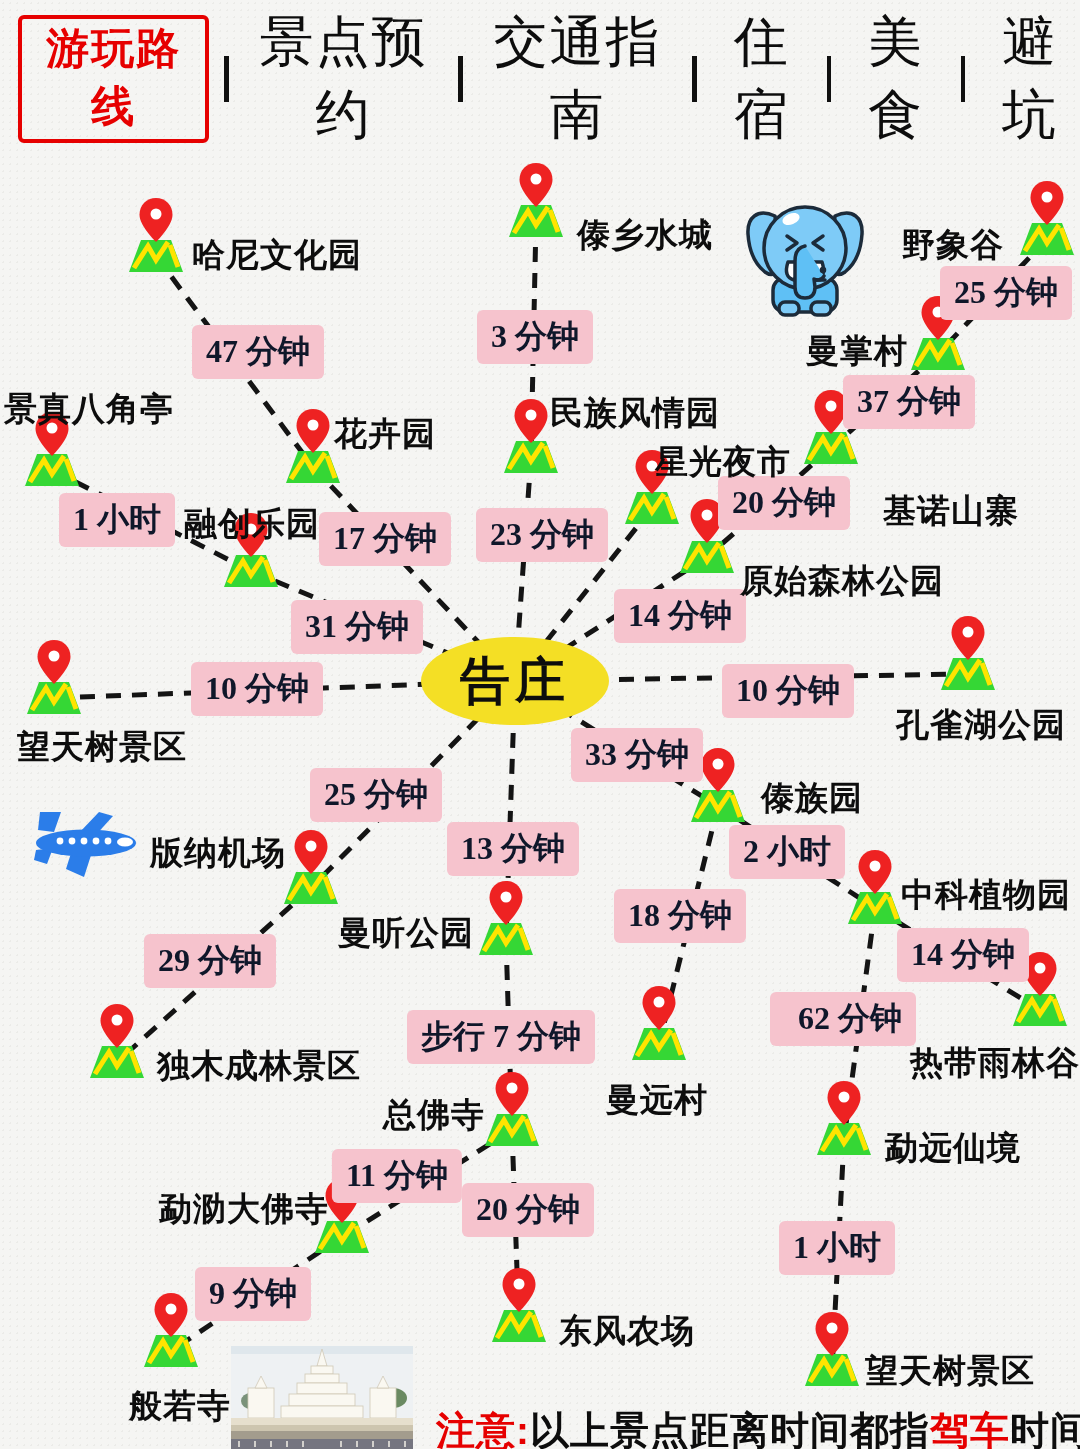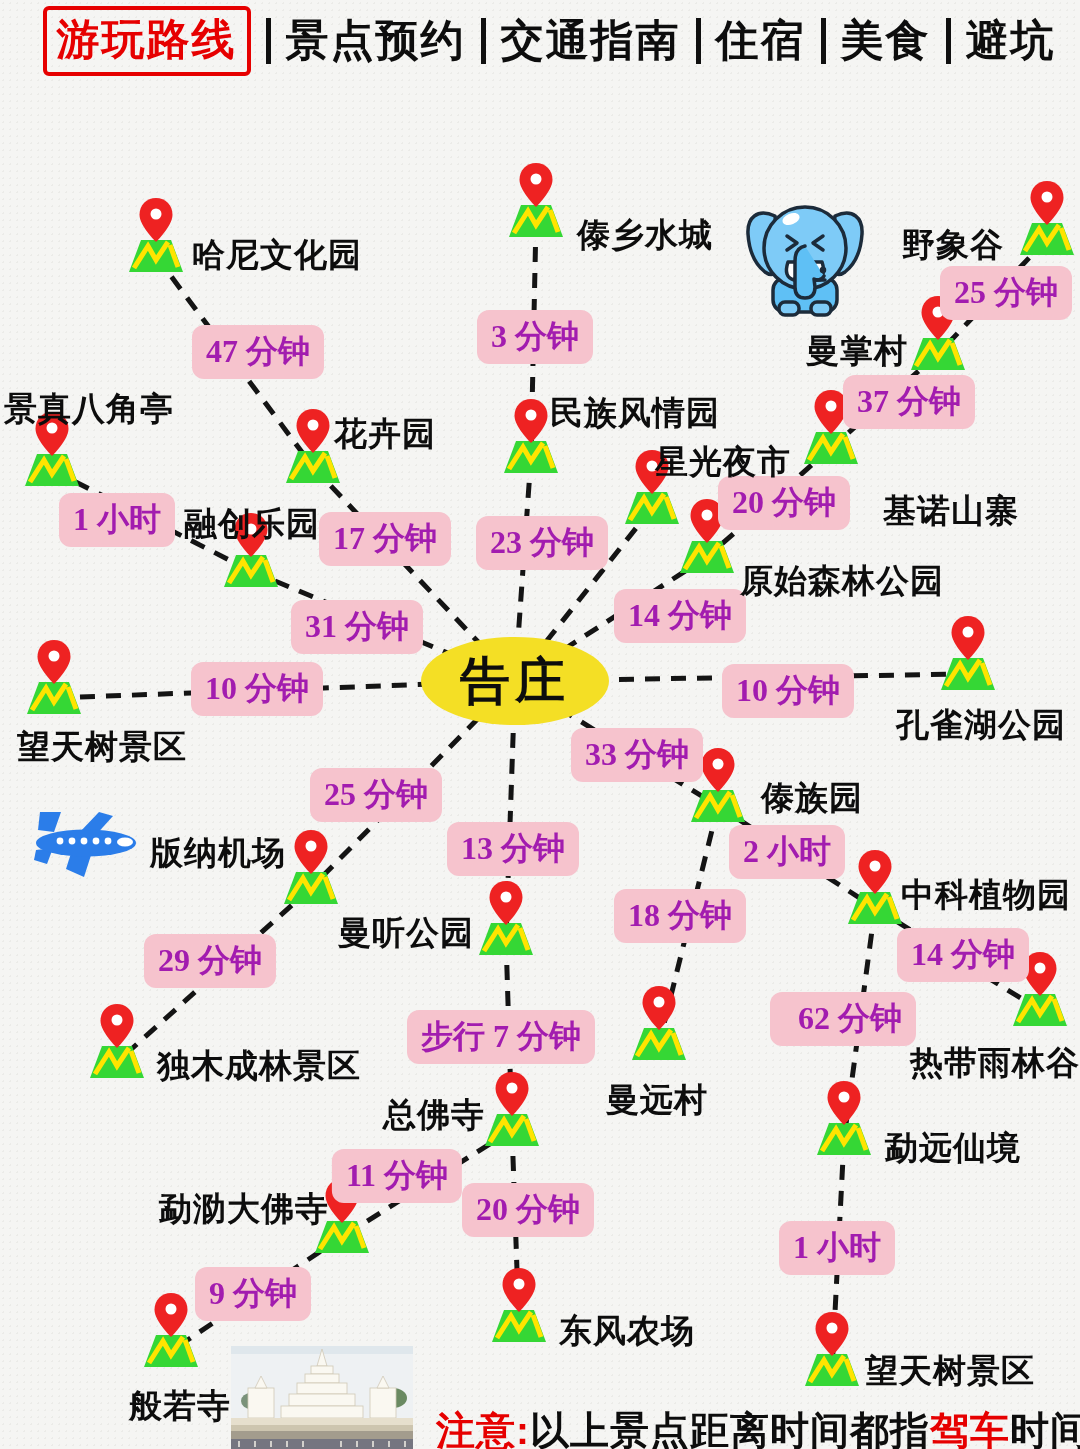--- a/index.html
+++ b/index.html
@@ -12,30 +12,30 @@
     color:#0d0d0d;
   }
   
   .header{position:absolute;left:0;top:0;width:100%;text-align:center;z-index:6;}
   .title{margin-top:16px;font-size:95px;line-height:1.05;font-weight:900;letter-spacing:1px;white-space:nowrap;}
   .title .red{color:var(--title_red,#e60000);}
   .menu{display:flex;justify-content:center;align-items:center;margin-top:6px;margin-left:18px;}
   .menu-hl{color:var(--title_red,#e60000);border:4px solid var(--title_red,#e60000);
     border-radius:6px;padding:1px 10px 3px;font-size:43px;font-weight:900;letter-spacing:2px;}
   .bar{display:inline-block;width:5px;height:46px;background:#101010;margin:0 15px;}
-  .menu-item{font-size:43px;font-weight:700;letter-spacing:2px;}
+  .menu-item{font-size:54px;font-weight:400;letter-spacing:2px;}
   
   .map{position:absolute;inset:0;z-index:1;}
   .edges{position:absolute;left:0;top:0;z-index:1;}
   .edges line{stroke:var(--line_black,#141414);stroke-width:5;stroke-dasharray:15 11;}
   .loc{position:absolute;width:66px;height:78px;z-index:3;}
   .loc-label{position:absolute;z-index:5;font-size:33px;font-weight:900;letter-spacing:1px;white-space:nowrap;}
   .badge{
     position:absolute;z-index:4;transform:translate(-50%,-50%);
-    background:var(--badge_pink,#f6c3cd);color:#a21caf;border-radius:12px;
+    background:var(--badge_pink,#f6c3cd);color:#0f172a;border-radius:6px;
     padding:5px 14px;font-size:32px;font-weight:700;white-space:nowrap;
     font-family:"Liberation Serif","DejaVu Serif",serif;
   }
   .hub{
     position:absolute;z-index:4;left:515px;top:681px;width:188px;height:88px;
     transform:translate(-50%,-50%);border-radius:50%;
     background:var(--hub_yellow,#f4df25);display:flex;align-items:center;justify-content:center;
     font-size:50px;font-weight:900;letter-spacing:5px;
   }
   .deco{position:absolute;z-index:2;}
@@ -429,21 +429,21 @@
         <div class="loc-label" style="left: 885px; top: 1126px;">勐远仙境</div>
         <div class="loc-label" style="left: 159px; top: 1187px;">勐泐大佛寺</div>
         <div class="loc-label" style="left: 559px; top: 1309px;">东风农场</div>
         <div class="loc-label" style="left: 865px; top: 1349px;">望天树景区</div>
         <div class="loc-label" style="left: 129px; top: 1384px; text-align: center;">般若寺</div>
       </div>
     <div id="badges">
         <div class="badge" style="left: 258px; top: 352px;">47 分钟</div>
         <div class="badge" style="left: 385px; top: 539px;">17 分钟</div>
         <div class="badge" style="left: 535px; top: 337px;">3 分钟</div>
-        <div class="badge" style="left: 542px; top: 535px; margin-top: 8px;">23 分钟</div>
+        <div class="badge" style="left: 542px; top: 535px;">23 分钟</div>
         <div class="badge" style="left: 1006px; top: 293px;">25 分钟</div>
         <div class="badge" style="left: 909px; top: 402px;">37 分钟</div>
         <div class="badge" style="left: 784px; top: 503px;">20 分钟</div>
         <div class="badge" style="left: 680px; top: 616px;">14 分钟</div>
         <div class="badge" style="left: 117px; top: 520px;">1 小时</div>
         <div class="badge" style="left: 357px; top: 627px;">31 分钟</div>
         <div class="badge" style="left: 257px; top: 689px;">10 分钟</div>
         <div class="badge" style="left: 788px; top: 691px;">10 分钟</div>
         <div class="badge" style="left: 637px; top: 755px;">33 分钟</div>
         <div class="badge" style="left: 787px; top: 852px;">2 小时</div>

